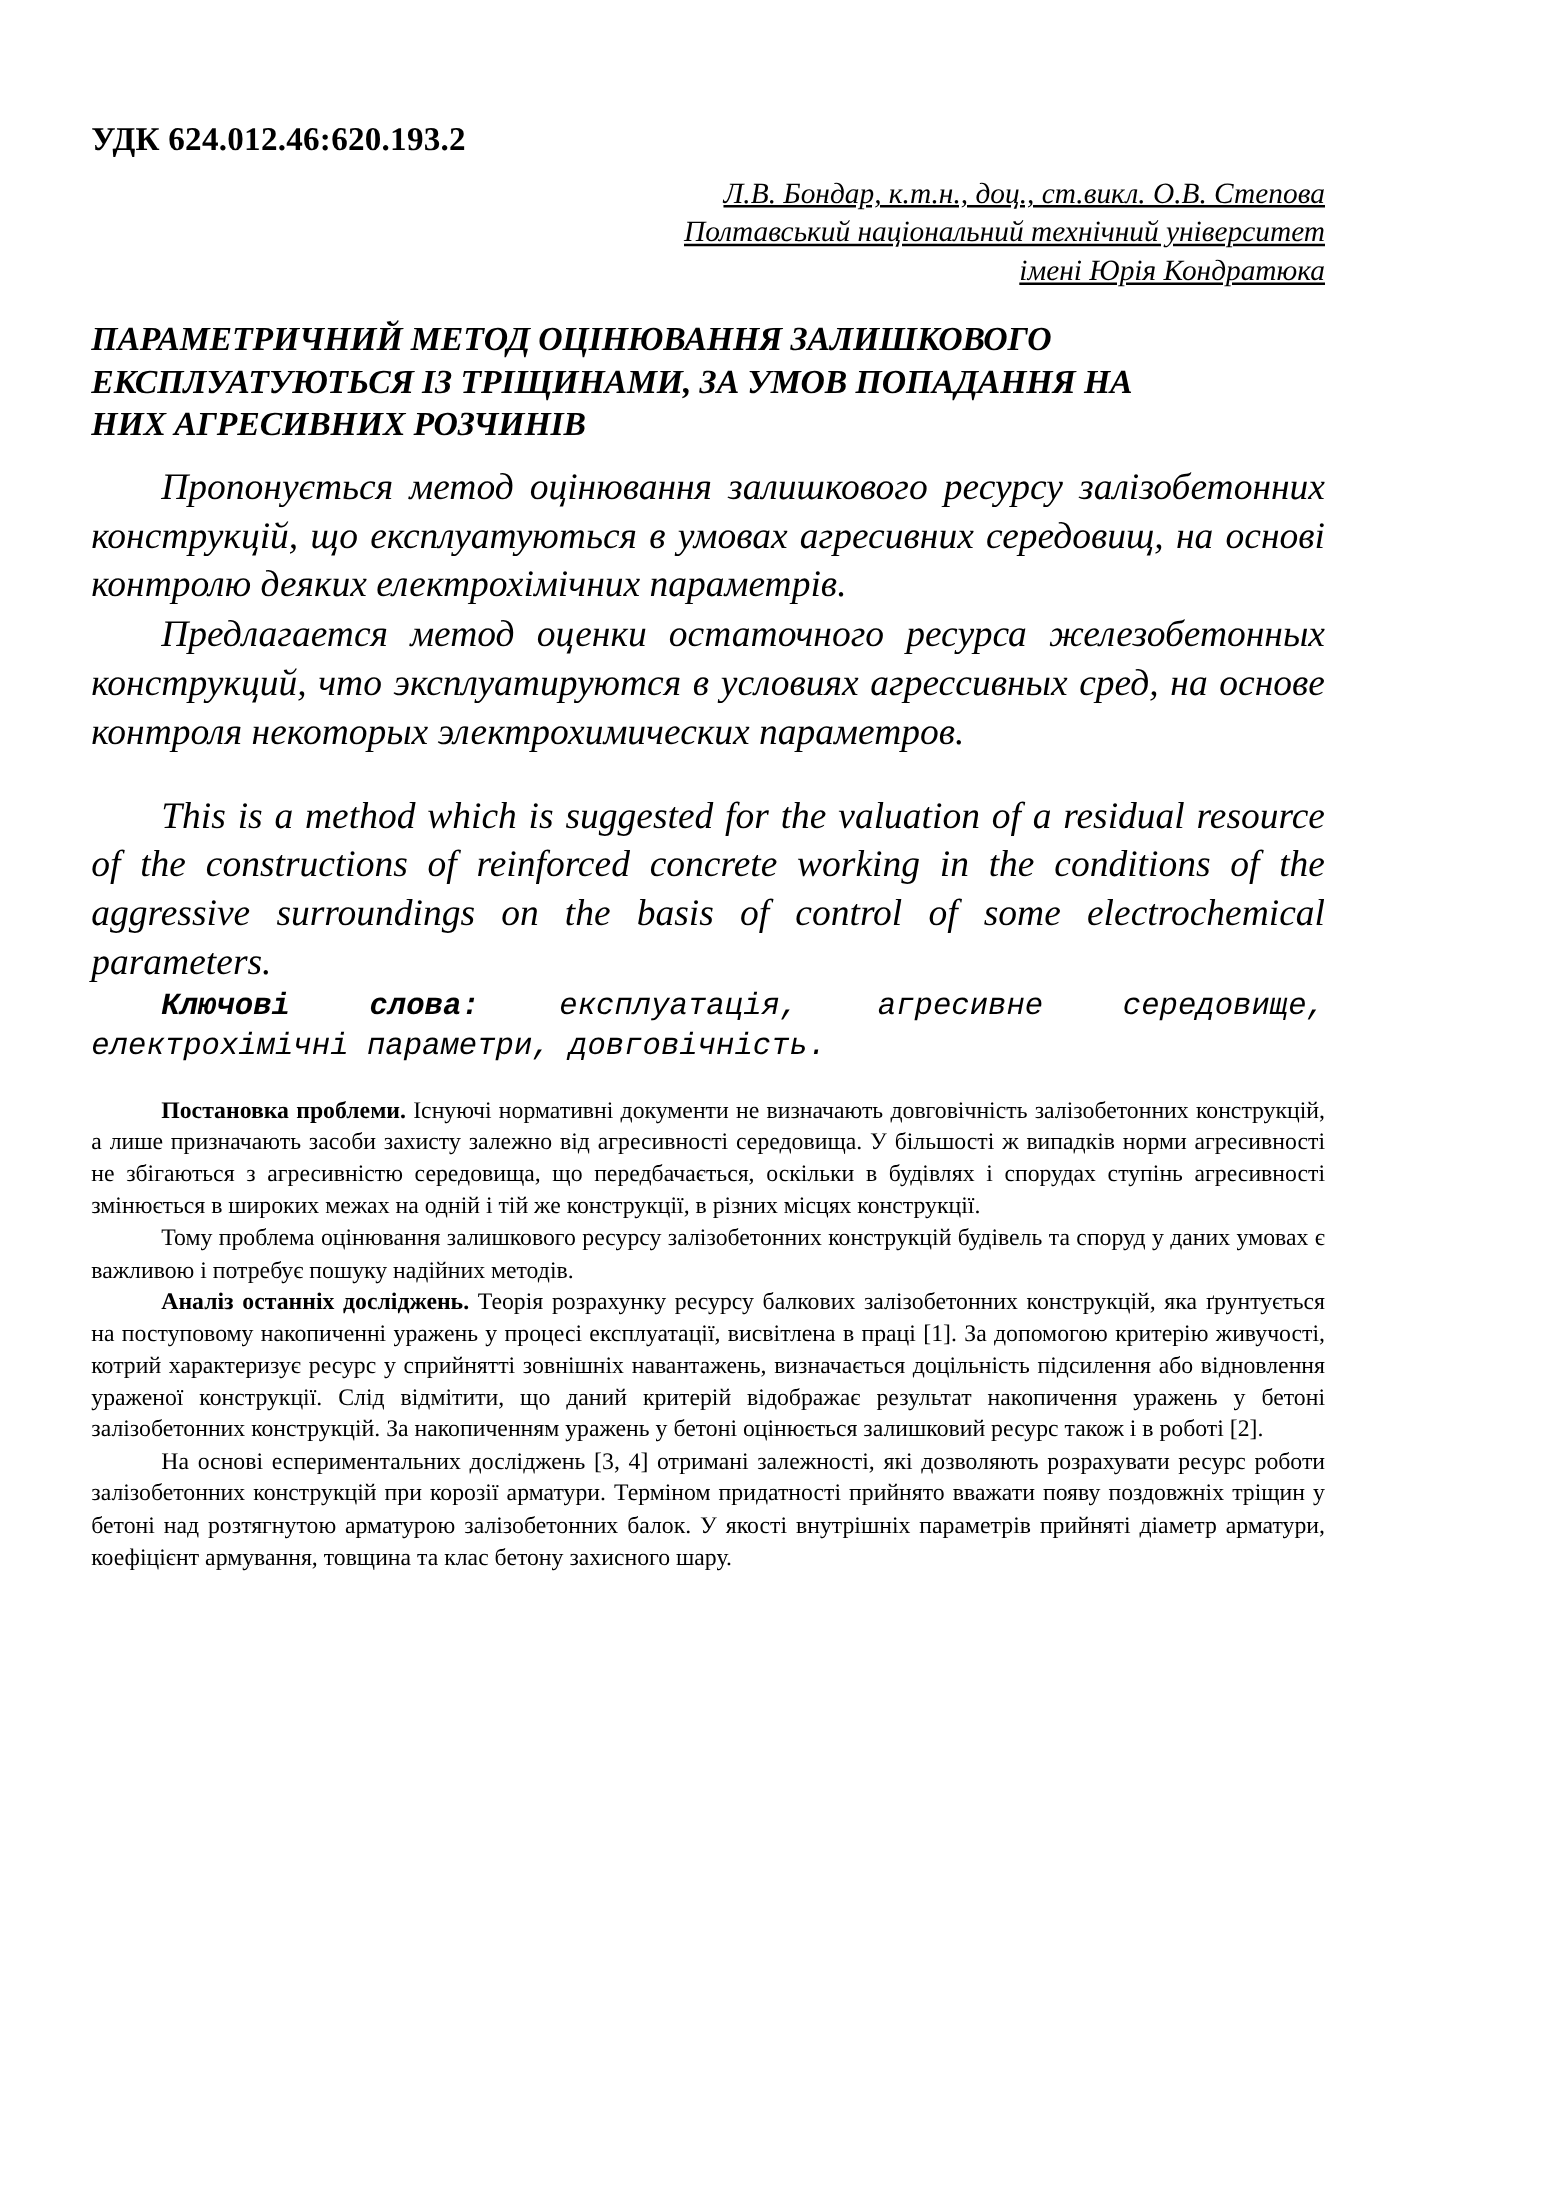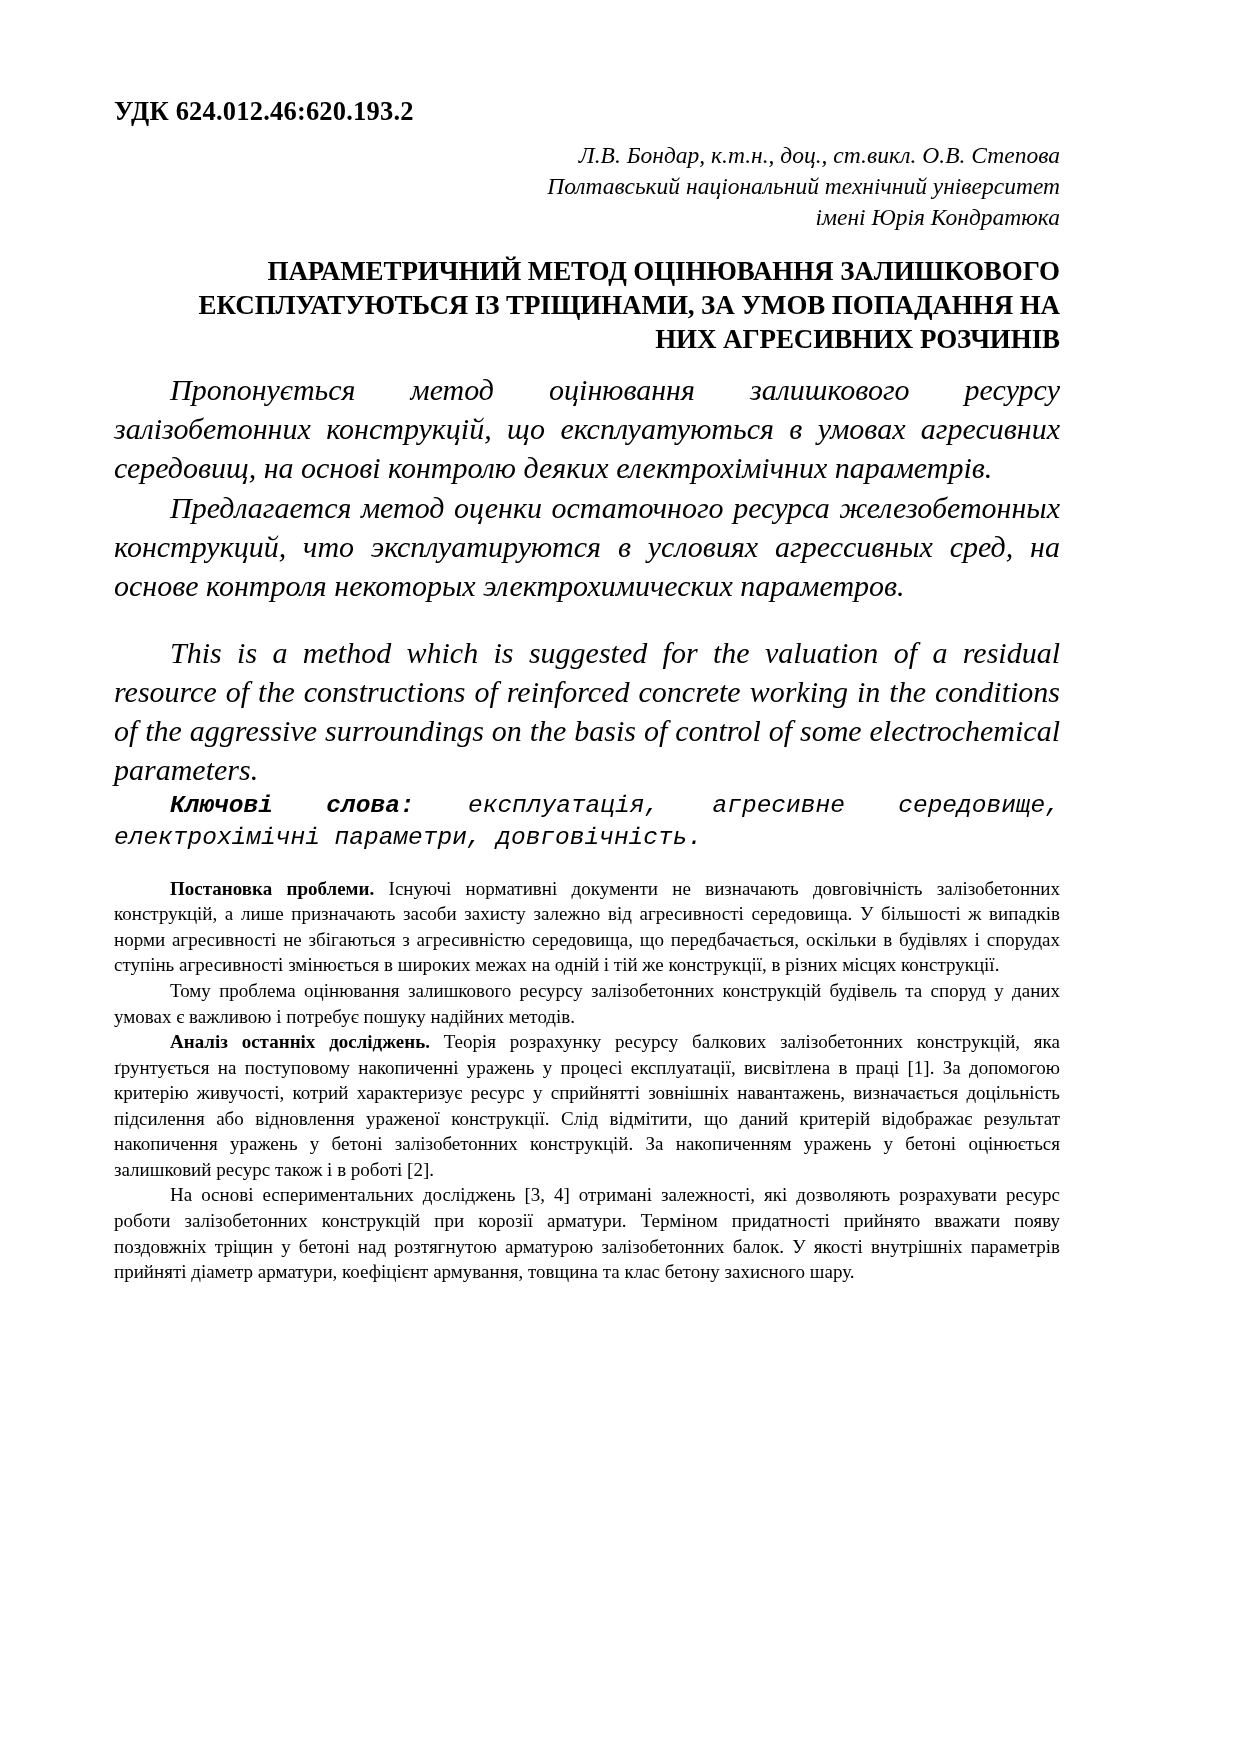--- a/index.html
+++ b/index.html
@@ -11,51 +11,53 @@
     width: 1240px;
     height: 1754px;
     font-family: "Liberation Serif", "DejaVu Serif", serif;
     color: #000000;
     overflow: hidden;
   }
   .page {
     width: 1240px;
     height: 1754px;
     box-sizing: border-box;
-    padding: 96px 180px 60px 114px;
+    padding: 96px 180px 60px 73px;
     position: relative;
   }
 
   
   .udc {
     font-size: 26.5px;
     font-weight: bold;
     letter-spacing: 0.2px;
     margin: 0 0 14px 0;
     line-height: 1.15;
   }
 
   
   .author-block {
     text-align: right;
     font-style: italic;
     font-size: 23.5px;
     line-height: 1.30;
     margin: 0 0 22px 0;
+    text-decoration: underline;
   }
   .author-block div { white-space: nowrap; }
 
   
   .title {
-    text-align: right;
+    text-align: left;
     font-weight: bold;
     font-size: 27px;
     line-height: 1.26;
     margin: 14px 0 14px 0;
     letter-spacing: -0.1px;
+    font-style: italic;
   }
   .title .tline { display: block; }
 
   
   .abstract {
     font-style: italic;
     font-size: 30px;
     line-height: 1.30;
     text-align: justify;
     text-indent: 56px;

